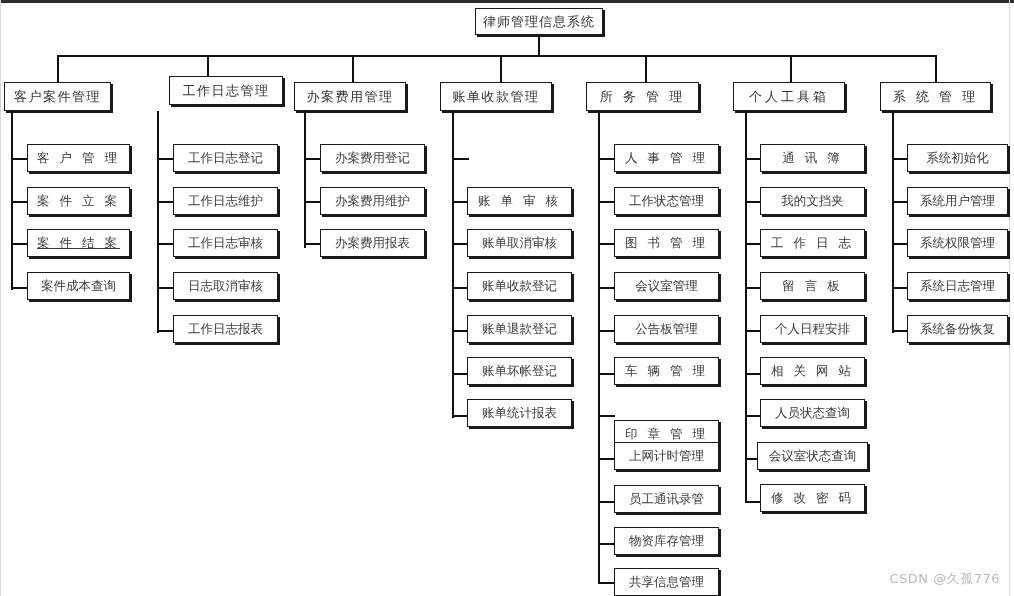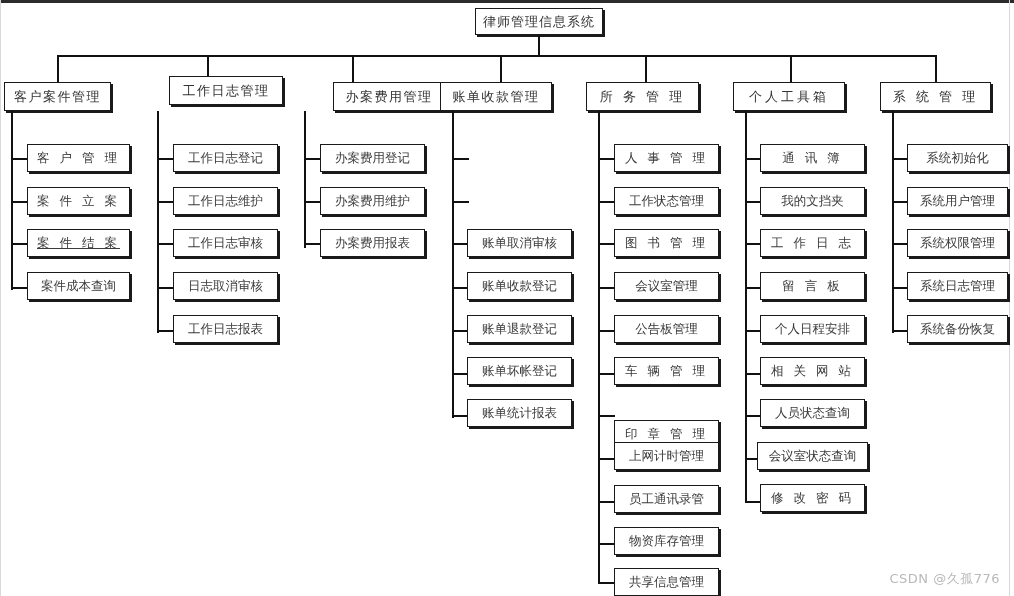--- a/index.html
+++ b/index.html
@@ -92,21 +92,21 @@
   <div class="ln v" style="left:57px;top:55px;height:27px;"></div>
   <div class="ln v" style="left:207px;top:55px;height:27px;"></div>
   <div class="ln v" style="left:352px;top:55px;height:27px;"></div>
   <div class="ln v" style="left:500px;top:55px;height:27px;"></div>
   <div class="ln v" style="left:645px;top:55px;height:27px;"></div>
   <div class="ln v" style="left:790px;top:55px;height:27px;"></div>
   <div class="ln v" style="left:935px;top:55px;height:27px;"></div>
 
   <div class="node lvl2" style="left:4px;top:82px;width:107px;height:29px;">客户案件管理</div>
   <div class="node lvl2" style="left:149px;top:76px;width:114px;height:29px;margin-left:20px;">工作日志管理</div>
-  <div class="node lvl2" style="left:294px;top:82px;width:112px;height:29px;margin-left:39px;">办案费用管理</div>
+  <div class="node lvl2" style="left:294px;top:82px;width:112px;height:29px;">办案费用管理</div>
   <div class="node lvl2" style="left:440px;top:82px;width:112px;height:29px;">账单收款管理</div>
   <div class="node lvl2 spaced" style="left:586px;top:82px;width:113px;height:29px;">所 务 管 理</div>
   <div class="node lvl2 spaced" style="left:733px;top:82px;width:112px;height:29px;">个人工具箱</div>
   <div class="node lvl2 spaced" style="left:880px;top:82px;width:111px;height:29px;">系 统 管 理</div>
 
   <div class="ln v" style="left:11px;top:111px;height:179px;"></div>
   <div class="ln h" style="left:11px;top:158px;width:17px;"></div>
   <div class="ln h" style="left:11px;top:201px;width:17px;"></div>
   <div class="ln h" style="left:11px;top:243px;width:17px;"></div>
   <div class="ln h" style="left:11px;top:287px;width:17px;"></div>
@@ -136,20 +136,21 @@
   <div class="node leaf" style="left:320px;top:229px;width:105px;height:28px;">办案费用报表</div>
 
   <div class="ln v" style="left:452px;top:111px;height:307px;"></div>
   <div class="ln h" style="left:452px;top:158px;width:17px;"></div>
   <div class="ln h" style="left:452px;top:201px;width:17px;"></div>
   <div class="ln h" style="left:452px;top:243px;width:17px;"></div>
   <div class="ln h" style="left:452px;top:287px;width:17px;"></div>
   <div class="ln h" style="left:452px;top:330px;width:17px;"></div>
   <div class="ln h" style="left:452px;top:373px;width:17px;"></div>
   <div class="ln h" style="left:452px;top:415px;width:17px;"></div>
+  <div class="node leaf spaced" style="left:467px;top:187px;width:105px;height:28px;">账 单 审 核</div>
   <div class="node leaf" style="left:467px;top:229px;width:105px;height:28px;">账单取消审核</div>
   <div class="node leaf" style="left:467px;top:272px;width:105px;height:28px;">账单收款登记</div>
   <div class="node leaf" style="left:467px;top:315px;width:105px;height:28px;">账单退款登记</div>
   <div class="node leaf" style="left:467px;top:357px;width:105px;height:28px;">账单坏帐登记</div>
   <div class="node leaf" style="left:467px;top:399px;width:105px;height:28px;">账单统计报表</div>
 
   <div class="ln v" style="left:598px;top:111px;height:472px;"></div>
   <div class="ln h" style="left:598px;top:158px;width:17px;"></div>
   <div class="ln h" style="left:598px;top:201px;width:17px;"></div>
   <div class="ln h" style="left:598px;top:243px;width:17px;"></div>

